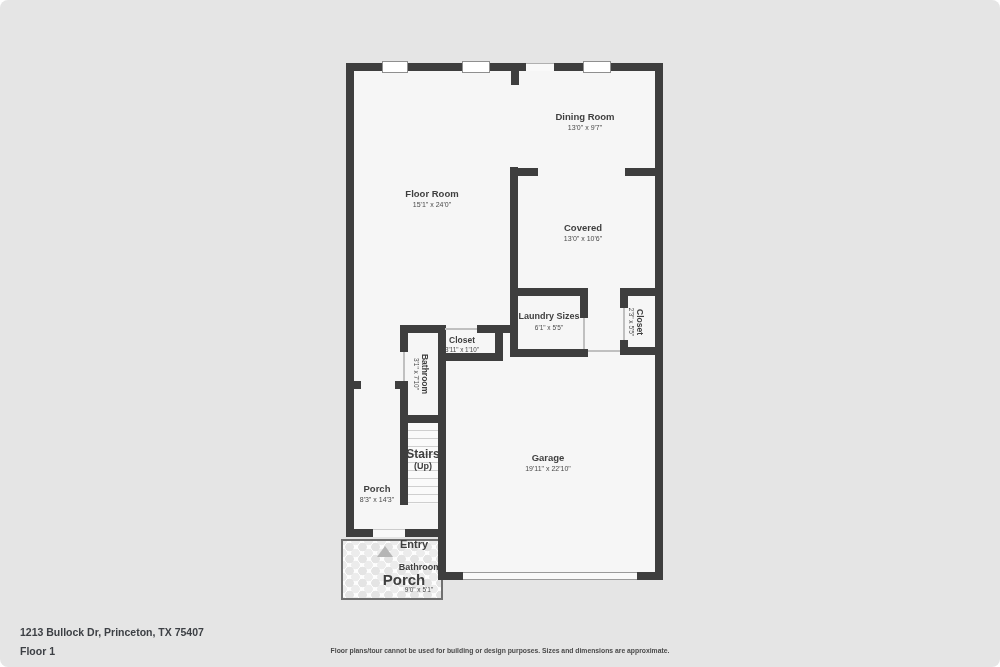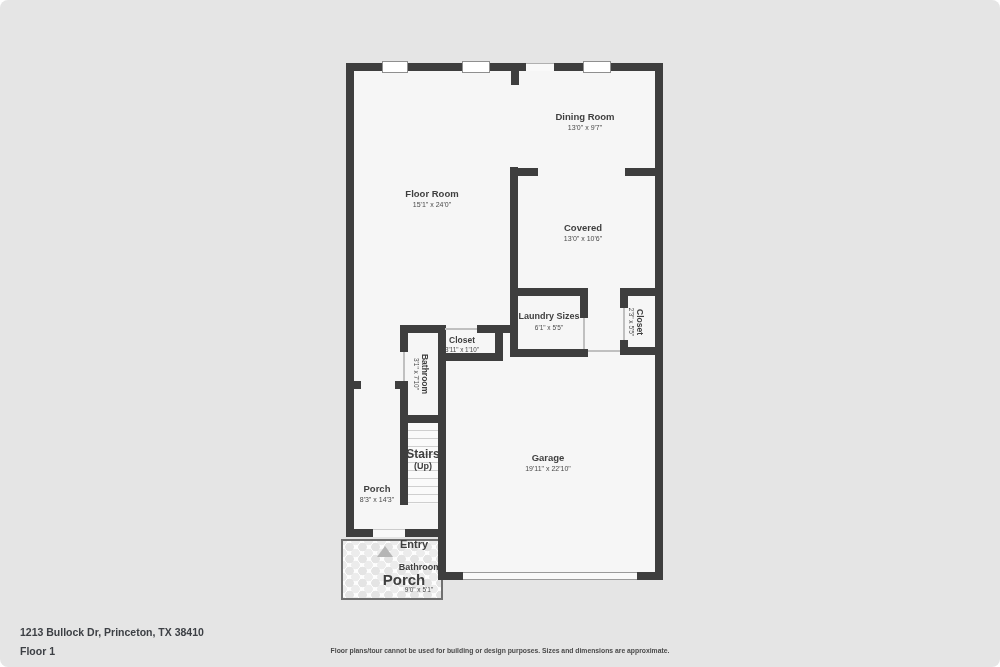--- a/index.html
+++ b/index.html
@@ -128,17 +128,17 @@
 
   <div class="room-label" style="left:548px;top:457px;">Garage</div>
   <div class="room-dims" style="left:548px;top:468px;">19'11" x 22'10"</div>
 
   <div class="room-label" style="left:385px;top:544px;font-size:11px;margin-left:29px;">Entry</div>
 
   <div class="room-label" style="left:420px;top:567px;font-size:9px;">Bathroom</div>
   <div class="room-label" style="left:404px;top:579px;font-size:15px;">Porch</div>
   <div class="room-dims" style="left:419px;top:589px;font-size:6.5px;">9'0" x 5'1"</div>
 
-  <div class="addr">1213 Bullock Dr, Princeton, TX 38410</div>
+  <div class="addr">1213 Bullock Dr, Princeton, TX 75407</div>
   <div class="floor-lab">Floor 1</div>
   <div class="disclaimer">Floor plans/tour cannot be used for building or design purposes. Sizes and dimensions are approximate.</div>
 
 </div>
 
 </body></html>

